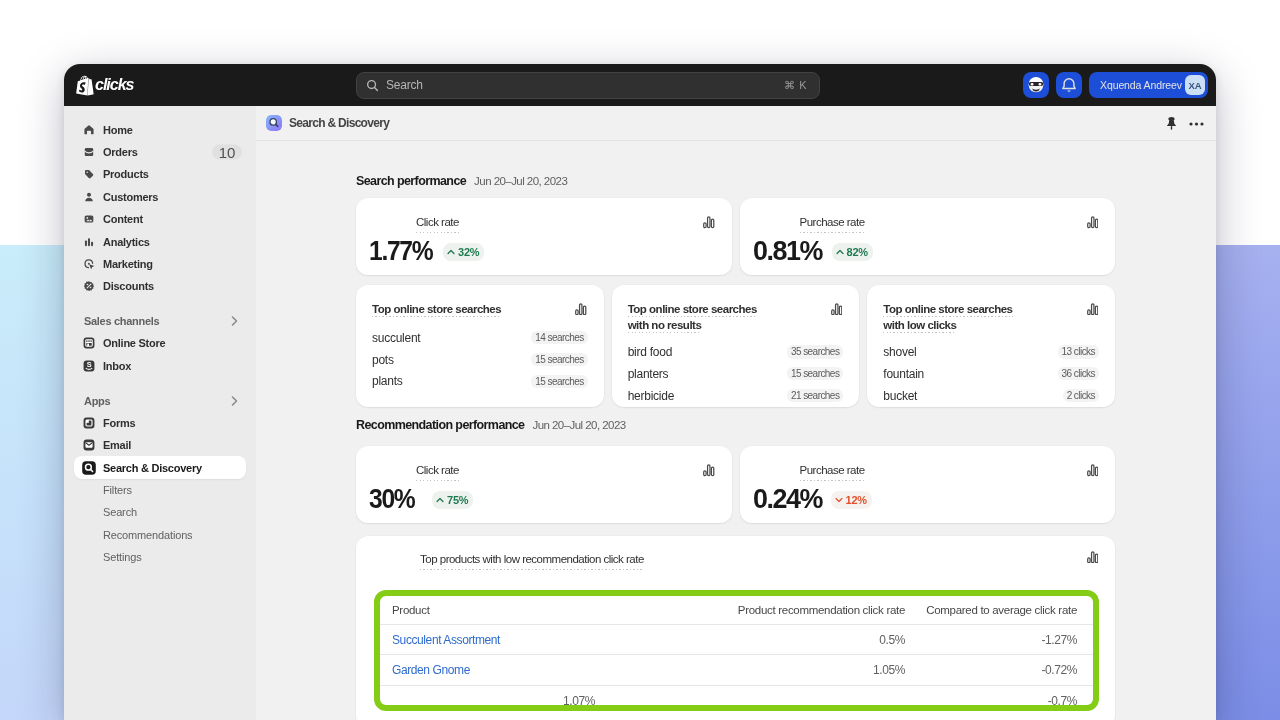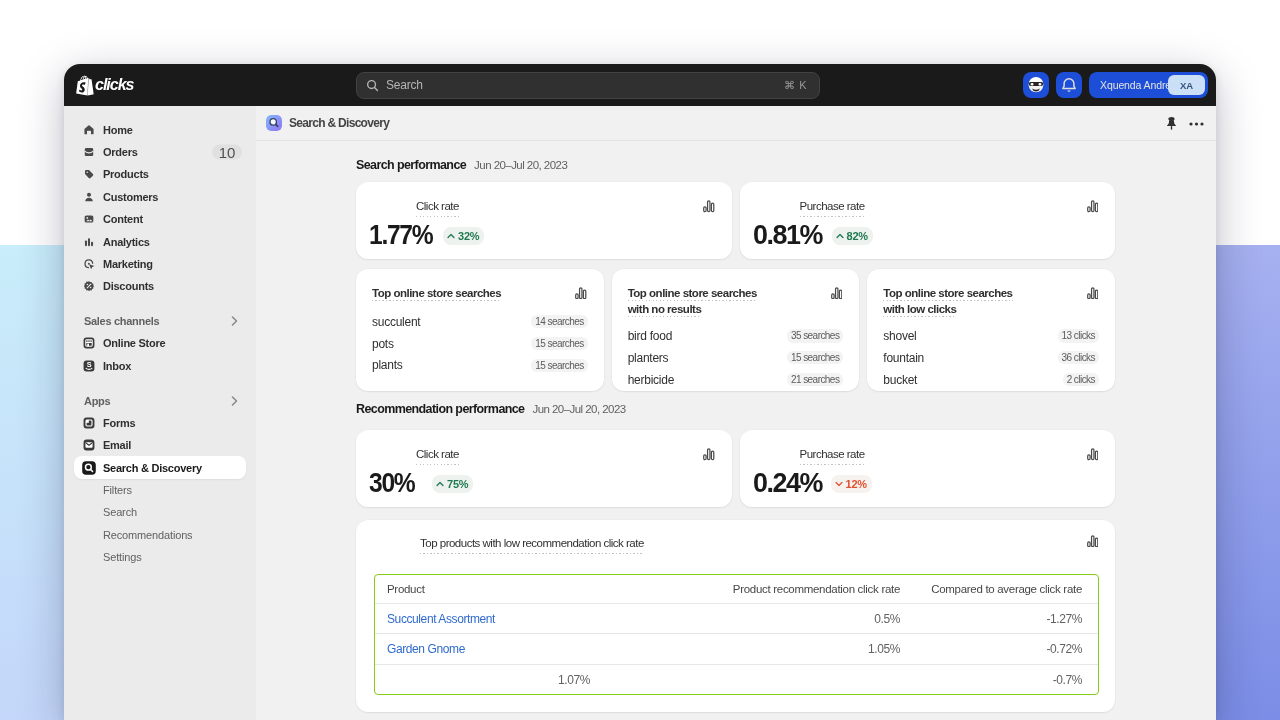--- a/index.html
+++ b/index.html
@@ -19,21 +19,21 @@
 #logoword { color:#fff; font-weight:700; font-style:italic; font-size:16px; letter-spacing:-1px; margin-left:0px; }
 #searchbox { position:absolute; left:292px; top:7.5px; width:464px; height:27.5px; background:#303030;
   border:1px solid #424242; border-radius:8px; display:flex; align-items:center; color:#b5b5b5; font-size:12px; letter-spacing:-0.2px; }
 #searchbox .mag { margin:0 7px 0 9px; display:flex; }
 #searchbox .kbd { position:absolute; right:12px; color:#999; font-size:11px; letter-spacing:0.5px; }
 .tbtn { position:absolute; top:8px; height:26px; background:#1d4ed8; border-radius:8px; }
 #btnA { left:959px; width:26px; } #btnB { left:992px; width:26px; }
 #btnA svg,#btnB svg { position:absolute; left:50%; top:50%; transform:translate(-50%,-50%); }
 #userbtn { left:1025px; width:119px; display:flex; align-items:center; }
 #userbtn .uname { color:#e3e3e3; font-size:10.5px; letter-spacing:-0.1px; margin-left:11px; }
-#userbtn .avatar { position:absolute; right:3px; top:3px; width:37px; height:20px; border-radius:6px;
+#userbtn .avatar { position:absolute; right:3px; top:3px; width:20px; height:20px; border-radius:6px;
   background:#cbdff7; color:#37547e; font-size:9.5px; font-weight:700; display:flex; align-items:center; justify-content:center; }
 
 #sidebar { position:absolute; left:0; top:42px; width:192px; height:614px; background:#ebebeb; }
 #content { position:absolute; left:192px; top:42px; width:960px; height:614px; background:#f1f1f1; }
 #apphead { position:absolute; left:0; top:0; width:960px; height:35px; border-bottom:1px solid #e2e2e2;
   display:flex; align-items:center; }
 #apphead .appicon { margin-left:10px; width:16px; height:16px; border-radius:5px; }
 #apphead .apptitle { margin-left:7px; font-size:12px; letter-spacing:-0.7px; font-weight:600; color:#444; }
 #apphead .hicons { position:absolute; right:12px; top:0; height:35px; display:flex; align-items:center; gap:12px; }
 
@@ -46,21 +46,21 @@
 .nitem .nbadge { position:absolute; right:4px; top:50%; transform:translateY(-50%); background:#e0e0e0;
   border-radius:8px; font-size:15px; font-weight:400; color:#505050; line-height:15px; padding:0 7px; }
 .nhead { position:relative; height:22.37px; margin:12.4px 8px 0 10px; display:flex; align-items:center;
   font-size:11px; letter-spacing:-0.3px; font-weight:600; color:#616161; }
 .nhead .hlabel { margin-left:10px; }
 .nhead .chev { position:absolute; right:10px; top:50%; transform:translateY(-50%); display:flex; }
 .nsub { height:22.37px; margin:0 8px 0 10px; display:flex; align-items:center; font-size:11px; letter-spacing:-0.15px; font-weight:400; color:#616161; }
 .nsub span { margin-left:29px; }
 
 #col { position:absolute; left:100px; top:35px; width:759px; }
-.shead { margin-top:12px; height:17px; padding-top:4.5px; display:flex; align-items:baseline; }
+.shead { margin-top:28px; height:17px; padding-top:4.5px; display:flex; align-items:baseline; }
 .shead .st { font-size:12.5px; font-weight:700; color:#1a1a1a; letter-spacing:-0.6px; }
 .shead .sd { font-size:11.5px; letter-spacing:-0.55px; color:#616161; margin-left:8px; }
 .row { display:flex; gap:8px; }
 .card { position:relative; background:#fff; border-radius:12px; box-shadow:0 1px 2px rgba(0,0,0,.07), 0 0 0 0.5px rgba(0,0,0,.03); }
 .stat { width:375.5px; height:77px; padding:14px 16px 0 13px; }
 .ctitle { display:inline-block; font-size:11.5px; letter-spacing:-0.5px; font-weight:400; color:#303030; line-height:15px;
   padding-bottom:3.5px; background-image:repeating-linear-gradient(to right,#c2c2c2 0 1.3px,transparent 1.3px 3.5px); background-size:100% 1.3px; background-repeat:no-repeat; background-position:left bottom;margin-left:47px; }
 .cico { position:absolute; right:17px; top:16.5px; }
 .big { position:absolute; left:13px; top:37px; font-size:28px; font-weight:700; color:#1a1a1a;
   transform:scaleX(0.88); transform-origin:0 0; letter-spacing:-1.5px; white-space:nowrap; }
@@ -71,21 +71,21 @@
 .delta svg { margin-right:3px; }
 .list { width:247.7px; height:122.5px; padding:16px 16px 0 16px; }
 .ltitle { font-size:11.5px; letter-spacing:-0.5px; font-weight:600; color:#303030; line-height:16px; max-width:190px; }
 .ltitle span { padding-bottom:2.5px; background-image:repeating-linear-gradient(to right,#c2c2c2 0 1.3px,transparent 1.3px 3.5px); background-size:100% 1.3px; background-repeat:no-repeat; background-position:left bottom; }
 .lrows { position:absolute; left:16px; right:16px; }
 .lrow { height:21.9px; display:flex; align-items:center; justify-content:space-between; }
 .lrow .k { font-size:12px; letter-spacing:-0.25px; color:#303030; }
 .lrow .v { font-size:10px; letter-spacing:-0.55px; color:#5c5c5c; background:#f3f3f3; border-radius:6px; line-height:13.5px; padding:0 4px; }
 #bigcard { margin-top:13px; width:759px; height:192px; }
 #bigcard .ctitle { position:absolute; left:17px; top:16px; }
-#tbl { position:absolute; left:18px; top:54px; width:725px; height:121px; border:1px solid #84cc16; border-radius:4px; overflow:hidden; }
+#tbl { position:absolute; left:18px; top:54px; width:725px; height:121px; border:6px solid #84cc16; border-radius:12px; overflow:hidden; }
 .trow { display:flex; align-items:center; }
 .thead { height:29px; font-size:11.5px; letter-spacing:-0.3px; color:#474747; border-bottom:1px solid #e7e7e7; }
 .tr { height:30.33px; font-size:12px; letter-spacing:-0.4px; border-bottom:1px solid #e7e7e7; }
 .tr:last-child { border-bottom:none; }
 .c1 { width:310px; padding-left:12px; }
 .c2 { width:215px; text-align:right; }
 .c3 { flex:1; text-align:right; padding-right:16px; }
 .tr .c1 { color:#2f6bce; }
 .tr .c2, .tr .c3 { color:#616161;text-align:right; }
 </style>

